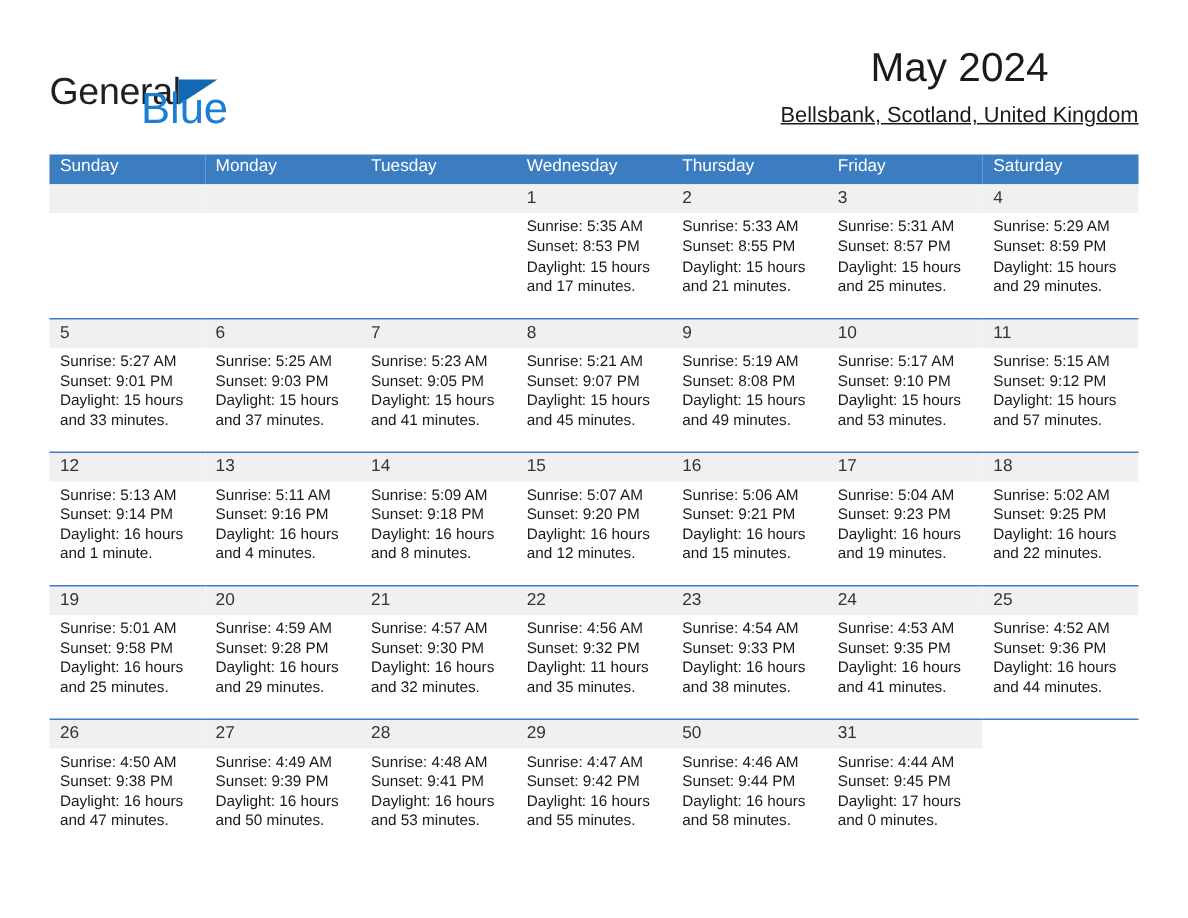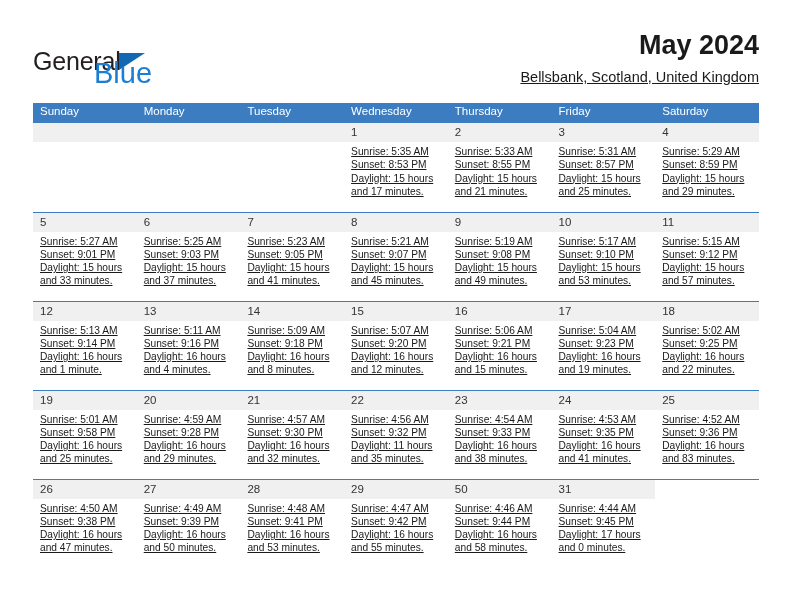--- a/index.html
+++ b/index.html
@@ -71,22 +71,23 @@
   .title-block {
     position: absolute;
     right: 0;
     top: 0;
     text-align: right;
   }
   .cal-title {
     font-size: 27px;
     color: #1a1a1a;
     line-height: 34px;
-    font-weight: bold;
+    font-weight: normal;
     margin: 0;
+    text-align: center;
   }
   .cal-subtitle {
     font-size: 14.5px;
     color: #1a1a1a;
     line-height: 22px;
     margin: 4px 0 0 0;
     font-weight: normal;
     text-decoration: underline;
   }
 
@@ -131,21 +132,20 @@
     box-sizing: border-box;
   }
   .daynum.empty {
     color: transparent;
   }
   .cell-body {
     padding: 3px 6px 0 7px;
     font-size: 10.2px;
     line-height: 13.3px;
     color: #1a1a1a;
-    text-decoration: underline;
   }
   .cell-body div {
     white-space: nowrap;
   }
   .cell-body .daylight-line {
     white-space: normal;
   }
 </style>
 </head>
 <body>
@@ -252,21 +252,21 @@
             <div class="cell-body">
               <div>Sunrise: 5:21 AM</div>
               <div>Sunset: 9:07 PM</div>
               <div class="daylight-line">Daylight: 15 hours and 45 minutes.</div>
             </div>
           </td>
           <td>
             <div class="daynum">9</div>
             <div class="cell-body">
               <div>Sunrise: 5:19 AM</div>
-              <div>Sunset: 9:08 PM</div>
+              <div>Sunset: 8:08 PM</div>
               <div class="daylight-line">Daylight: 15 hours and 49 minutes.</div>
             </div>
           </td>
           <td>
             <div class="daynum">10</div>
             <div class="cell-body">
               <div>Sunrise: 5:17 AM</div>
               <div>Sunset: 9:10 PM</div>
               <div class="daylight-line">Daylight: 15 hours and 53 minutes.</div>
             </div>
@@ -385,21 +385,21 @@
               <div>Sunrise: 4:53 AM</div>
               <div>Sunset: 9:35 PM</div>
               <div class="daylight-line">Daylight: 16 hours and 41 minutes.</div>
             </div>
           </td>
           <td>
             <div class="daynum">25</div>
             <div class="cell-body">
               <div>Sunrise: 4:52 AM</div>
               <div>Sunset: 9:36 PM</div>
-              <div class="daylight-line">Daylight: 16 hours and 83 minutes.</div>
+              <div class="daylight-line">Daylight: 16 hours and 44 minutes.</div>
             </div>
           </td>
         </tr>
         <tr class="week-row">
           <td>
             <div class="daynum">26</div>
             <div class="cell-body">
               <div>Sunrise: 4:50 AM</div>
               <div>Sunset: 9:38 PM</div>
               <div class="daylight-line">Daylight: 16 hours and 47 minutes.</div>

